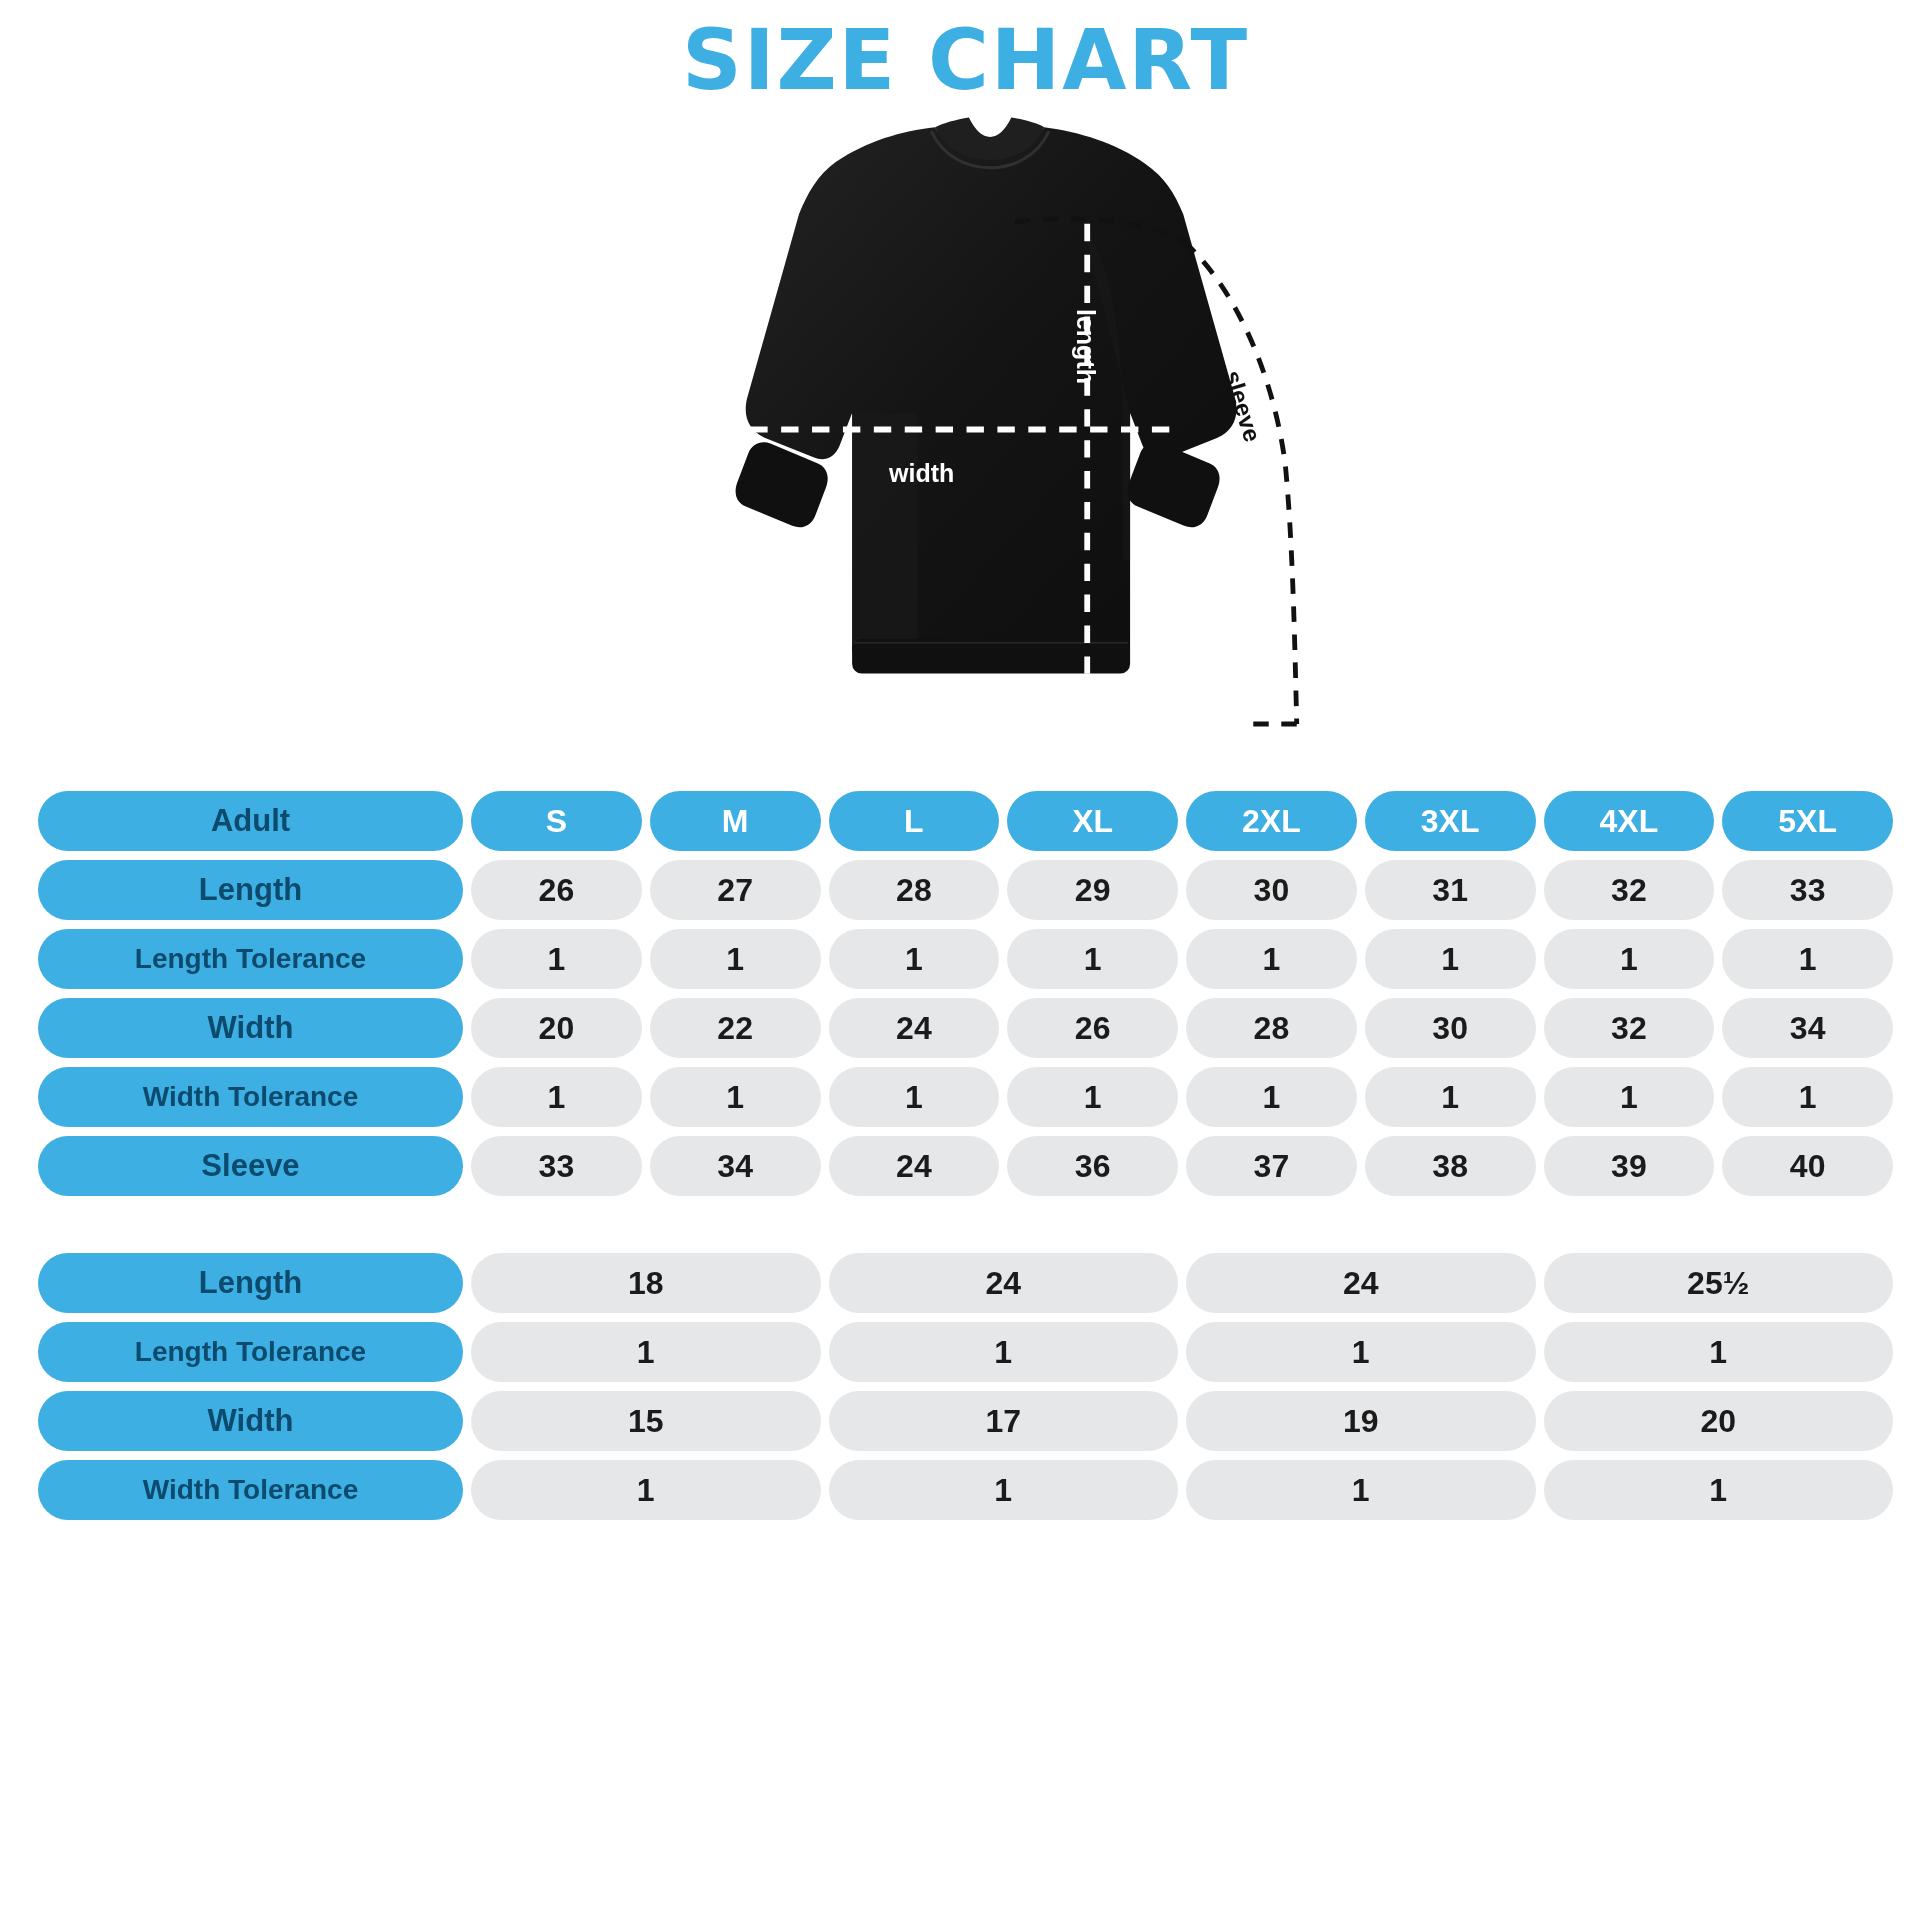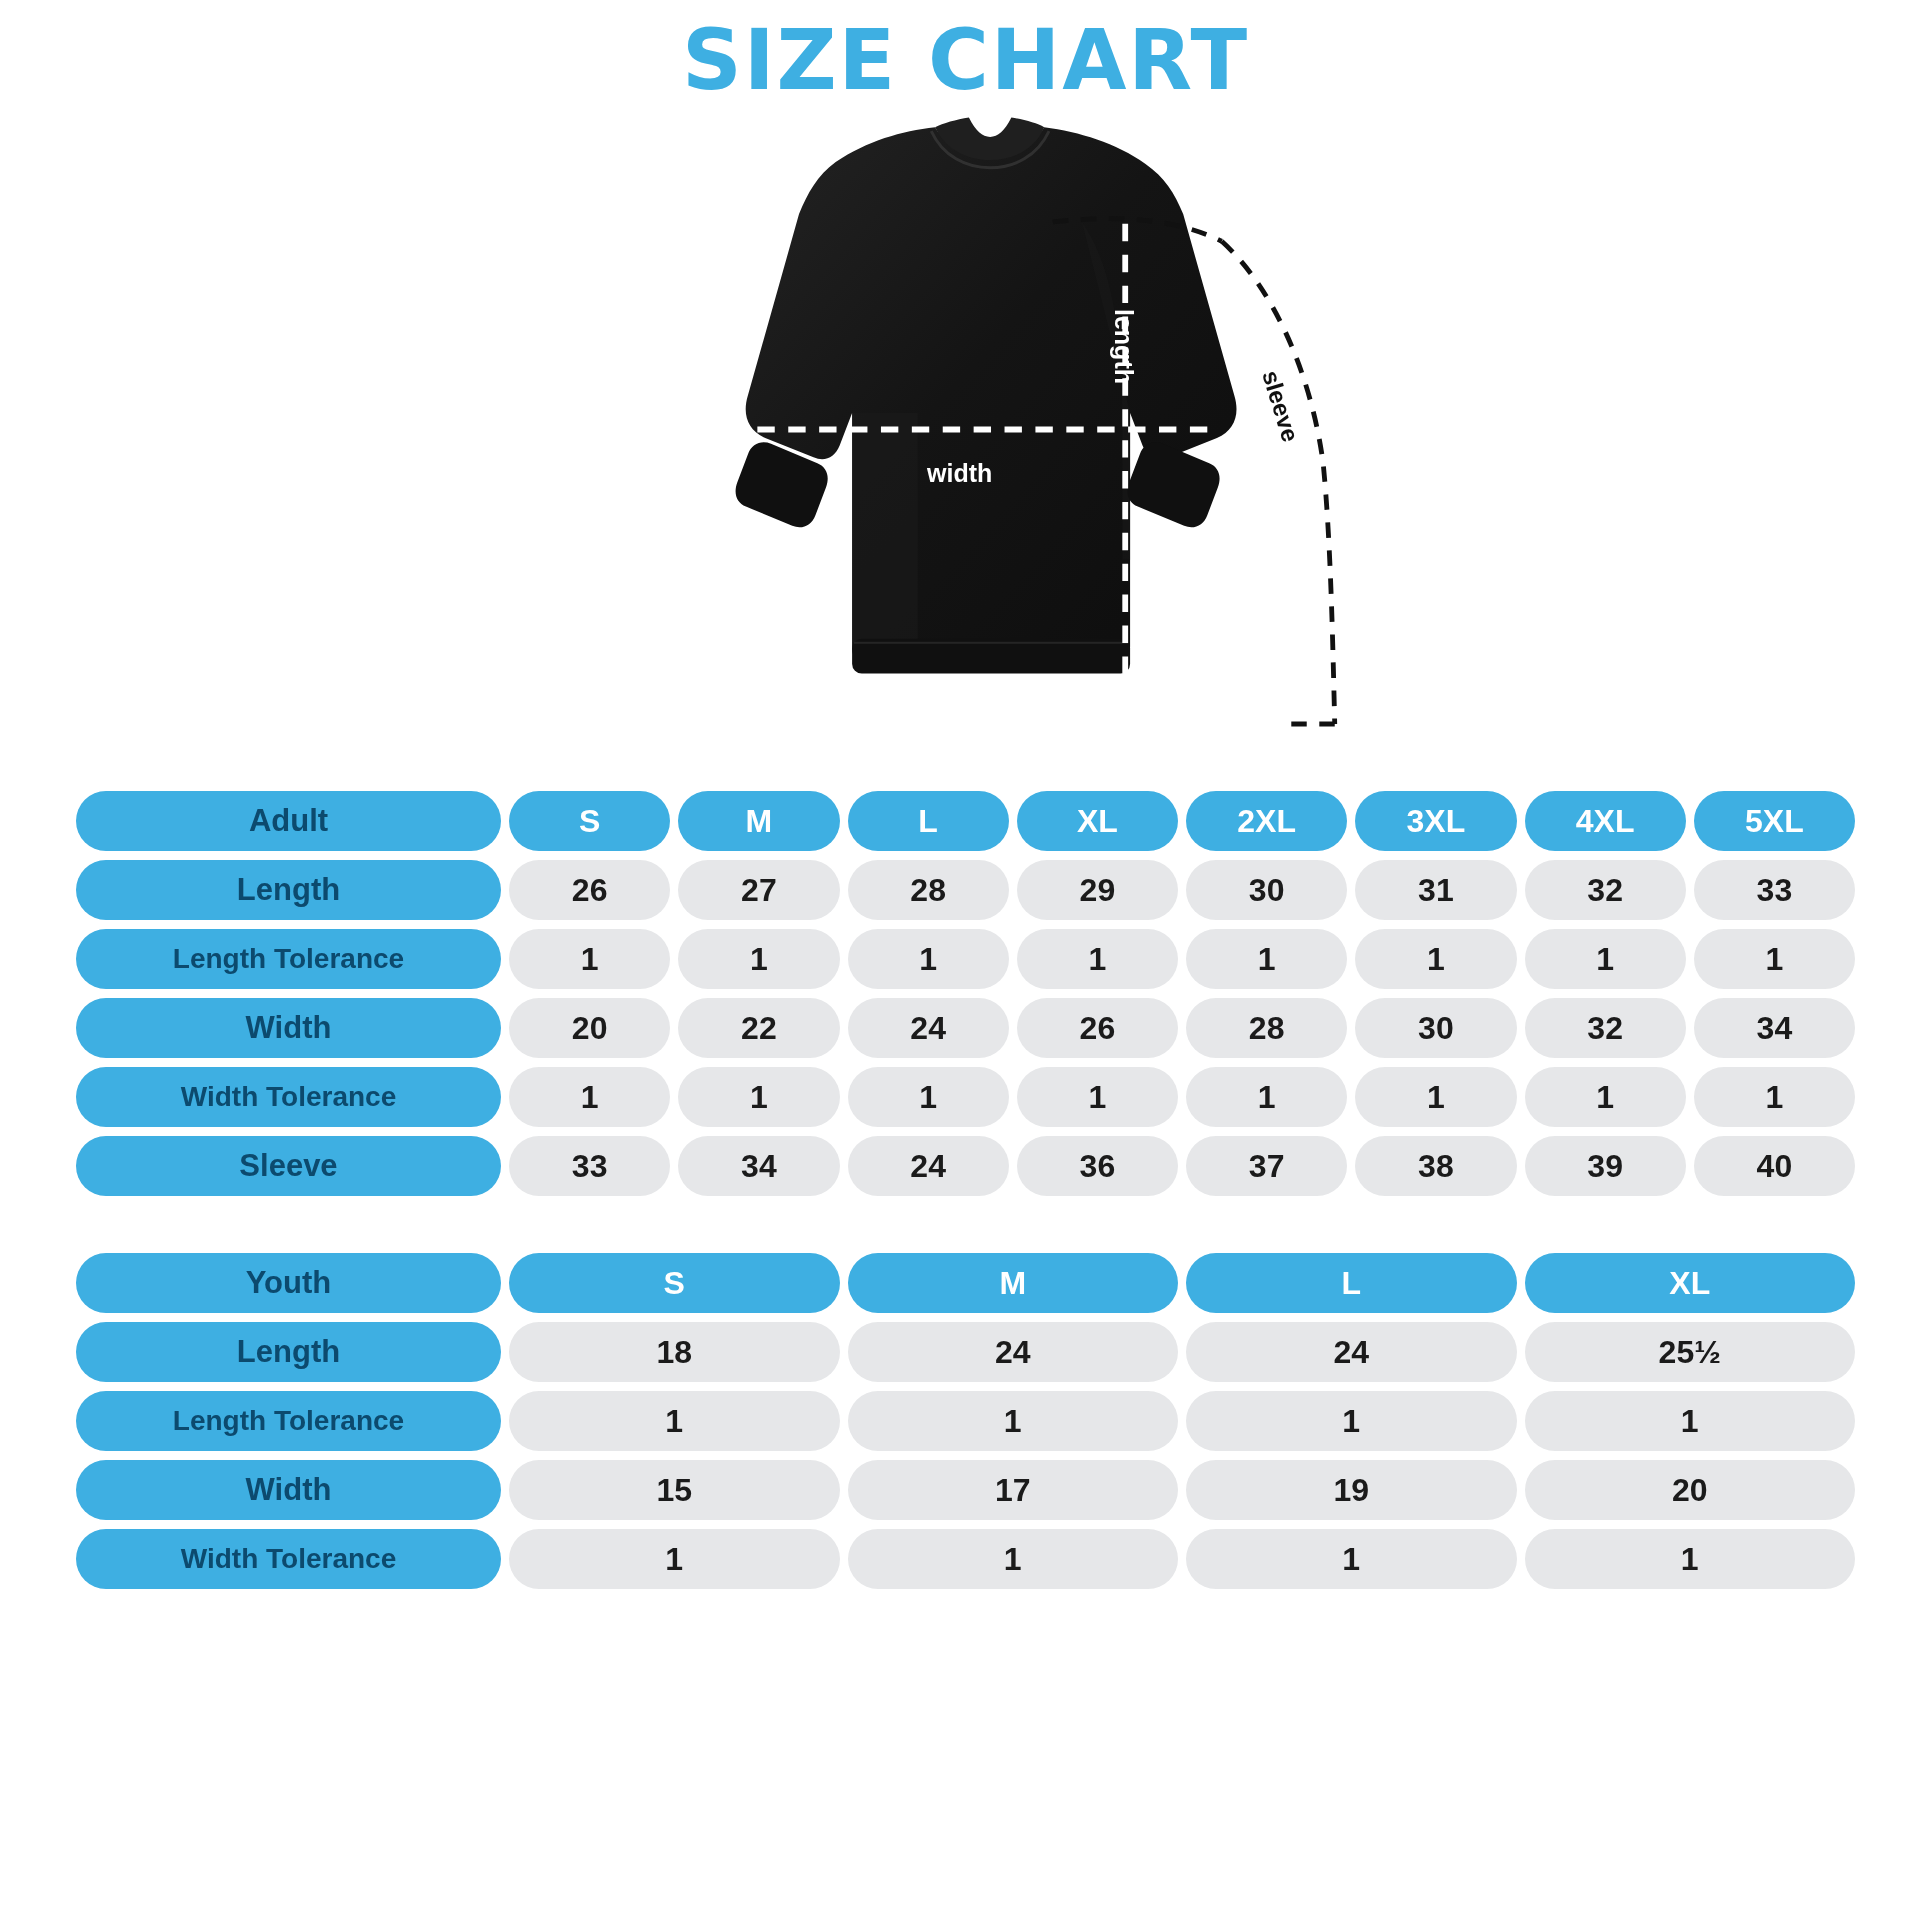--- a/index.html
+++ b/index.html
@@ -11,21 +11,21 @@
     width: 1931px;
     height: 1931px;
     font-family: "Liberation Sans", sans-serif;
     overflow: hidden;
   }
   .page {
     position: relative;
     width: 1931px;
     height: 1931px;
     box-sizing: border-box;
-    padding: 0 68px;
+    padding: 0 30px;
   }
   
   .title {
     text-align: center;
     color: #3EAFE2;
     font-size: 83px;
     font-weight: bold;
     letter-spacing: 1.9px;
     padding-top: 17.4px;
     line-height: 1.05;
@@ -245,27 +245,20 @@
   <table class="table">
     <colgroup>
       <col class="label-col">
       <col>
         <col>
         <col>
         <col>
     </colgroup>
     <tbody>
       <tr>
-        <td class="rowlabel">Youth</td>
-        <td class="head">S</td>
-        <td class="head">M</td>
-        <td class="head">L</td>
-        <td class="head">XL</td>
-      </tr>
-      <tr>
         <td class="rowlabel">Length</td>
         <td>18</td>
         <td>24</td>
         <td>24</td>
         <td>25½</td>
       </tr>
       <tr>
         <td class="rowlabel small">Length Tolerance</td>
         <td>1</td>
         <td>1</td>

